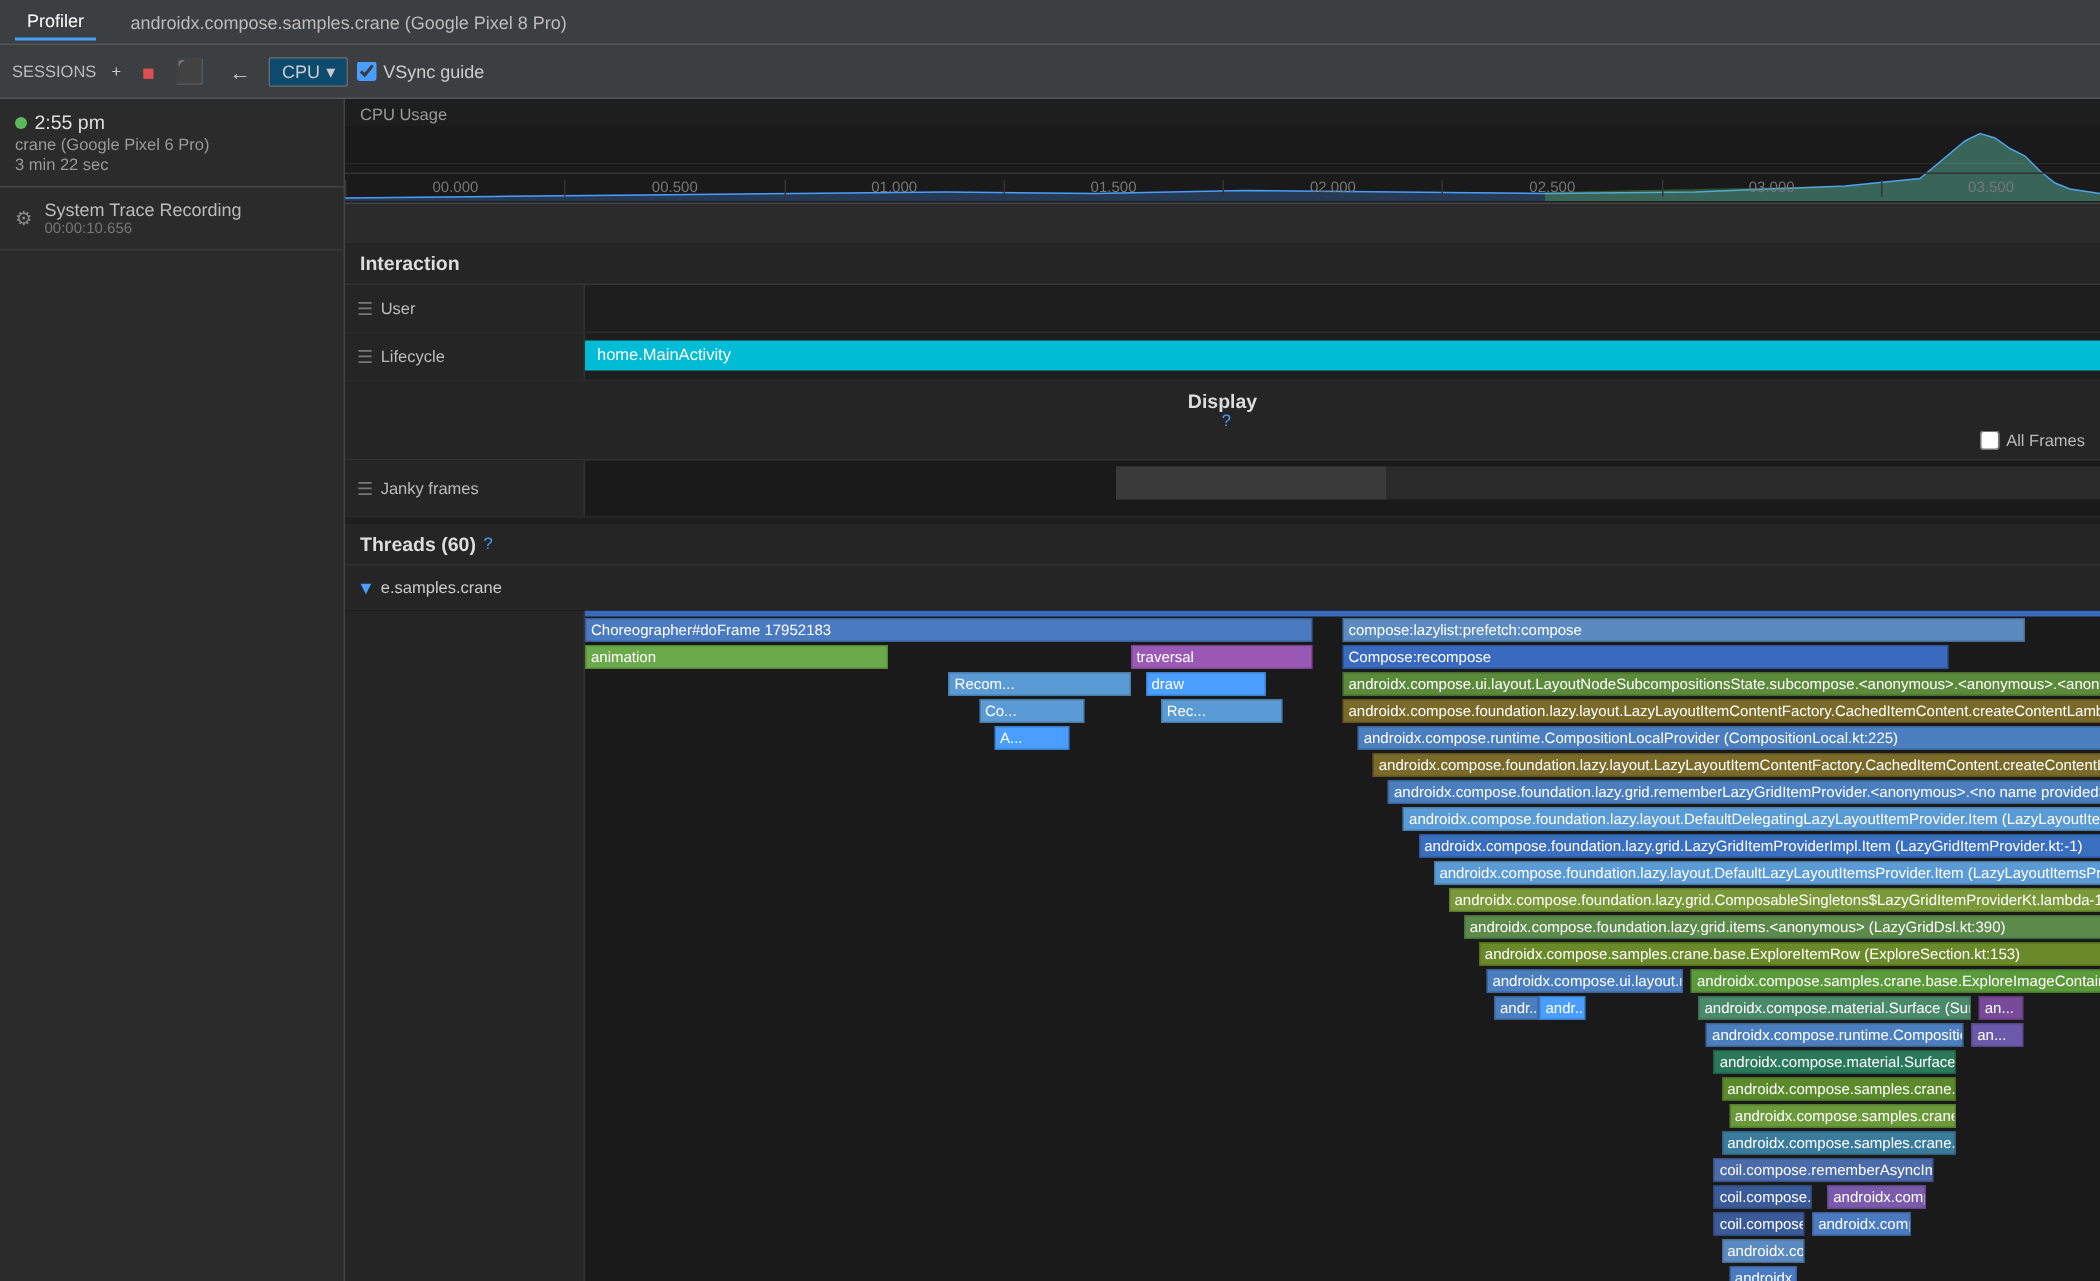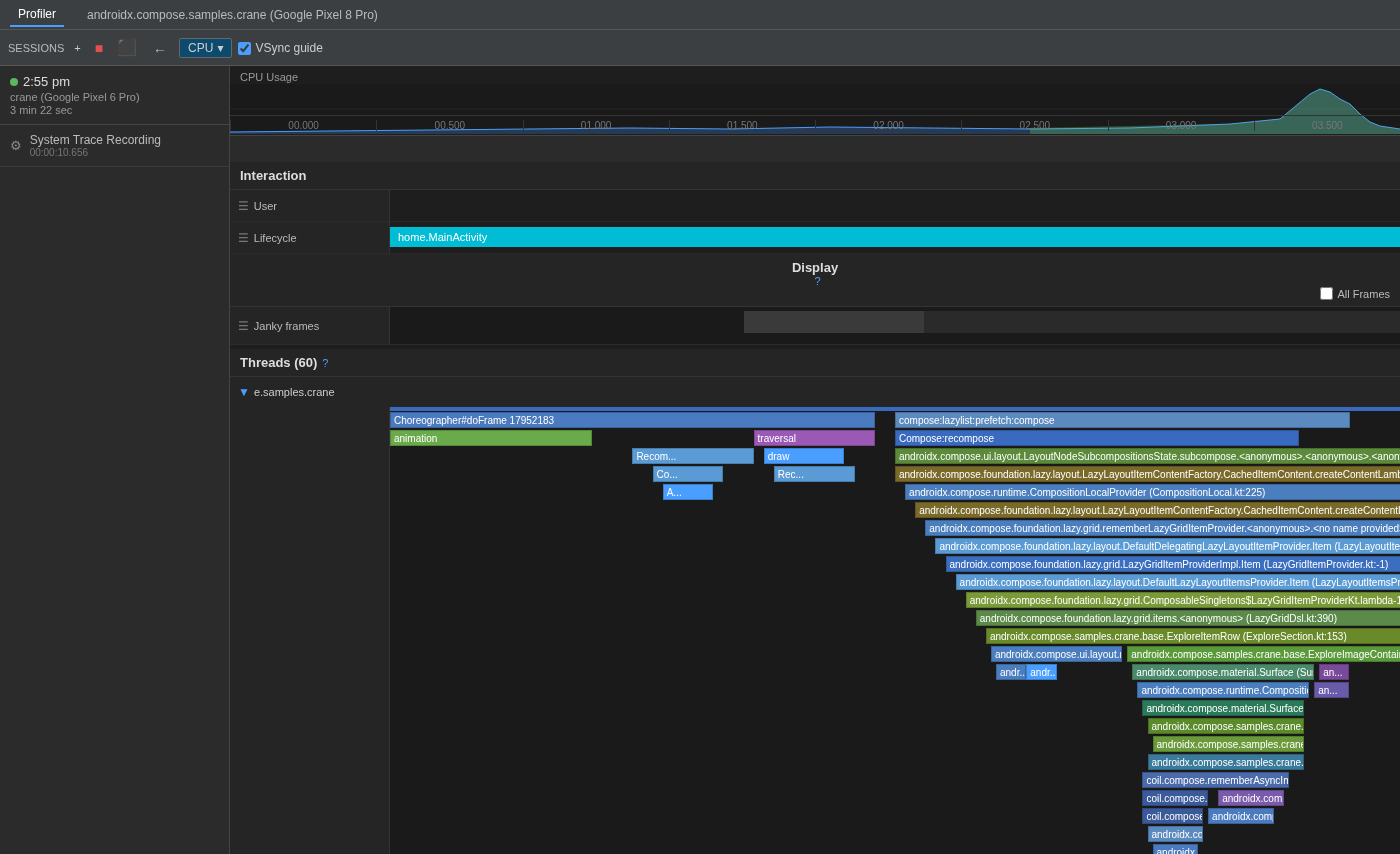--- a/index.html
+++ b/index.html
@@ -30,21 +30,21 @@
       padding: 2px 4px; font-size: 11px; display: flex; align-items: center; gap: 3px;
     }
     .toolbar-btn.stop { color: #e05050; font-size: 14px; }
     .toolbar-btn.record { color: #e05050; font-size: 10px; }
     .nav-btn { background: none; border: none; color: #bbb; cursor: pointer; font-size: 14px; padding: 2px 6px; }
     .cpu-selector {
       background: #0c4a6e; border: 1px solid #666; color: #ccc;
       padding: 2px 8px; font-size: 12px; cursor: pointer; display: flex; align-items: center; gap: 4px;
       border-radius: 2px;
     }
-    .vsync-checkbox { display: flex; align-items: flex-end; gap: 4px; color: #ccc; font-size: 12px; }
+    .vsync-checkbox { display: flex; align-items: center; gap: 4px; color: #ccc; font-size: 12px; }
     input[type=checkbox] { accent-color: #4a9eff; }
 
     
     #main {
       display: flex; height: calc(854px - 66px);
     }
 
     
     #sidebar {
       width: 230px; background: #2b2b2b; border-right: 1px solid #444;

